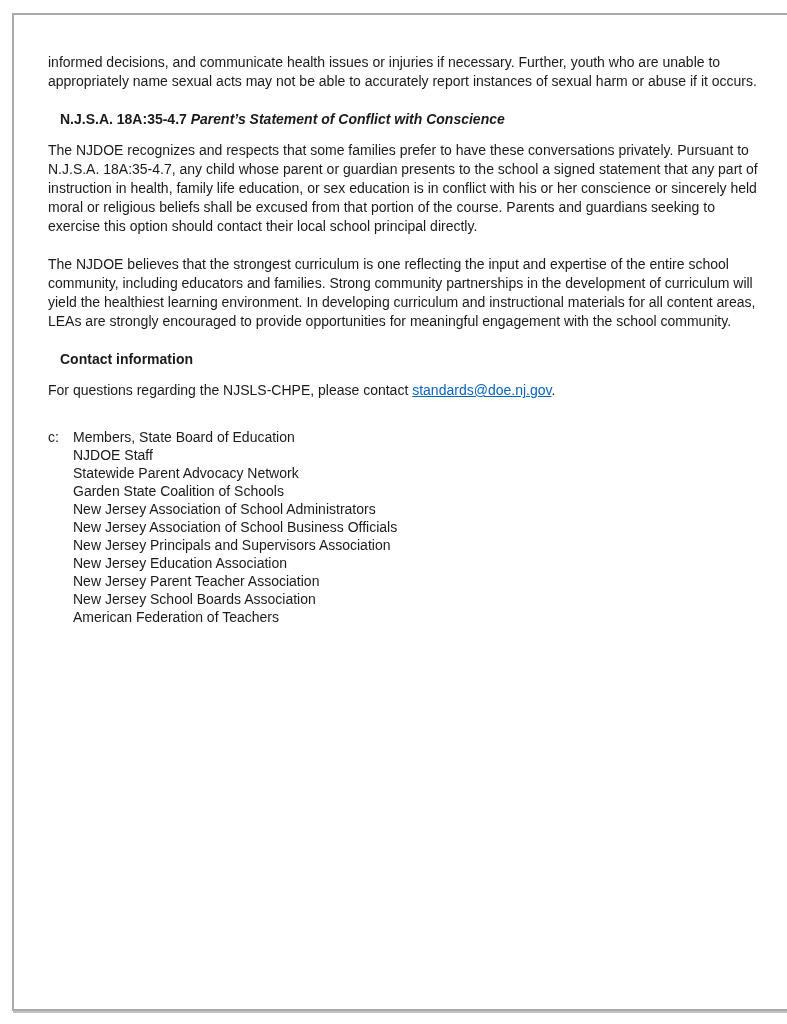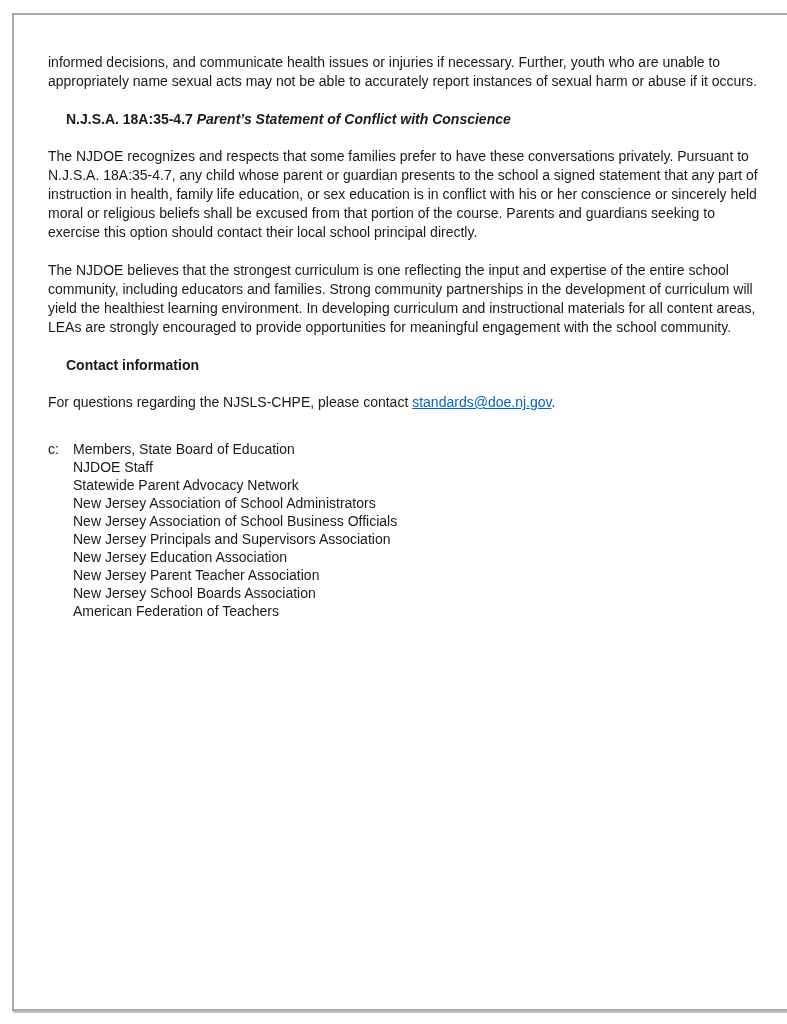--- a/index.html
+++ b/index.html
@@ -23,21 +23,21 @@
     padding: 38px 34px 0 34px;
     color: #1a1a1a;
     font-size: 14px;
     line-height: 19px;
   }
   .para {
     margin: 0 0 19px 0;
   }
   .heading {
     font-weight: bold;
-    margin: 18px;
+    margin: 12px;
   }
   .heading .italic {
     font-style: italic;
   }
   .body-text {
     margin: 0 0 19px 0;
   }
   a.email-link {
     color: #0563C1;
     cursor: pointer;
@@ -71,20 +71,21 @@
 
   <p class="heading">Contact information</p>
   <p class="body-text"><span>For questions regarding the NJSLS-CHPE, please contact </span><a class="email-link" href="#">standards@doe.nj.gov</a><span>.</span></p>
 
   <div class="cc-block">
     <span class="cc-label">c:</span>
     <div class="cc-items">
       <div>Members, State Board of Education</div>
       <div>NJDOE Staff</div>
       <div>Statewide Parent Advocacy Network</div>
+      <div>Garden State Coalition of Schools</div>
       <div>New Jersey Association of School Administrators</div>
       <div>New Jersey Association of School Business Officials</div>
       <div>New Jersey Principals and Supervisors Association</div>
       <div>New Jersey Education Association</div>
       <div>New Jersey Parent Teacher Association</div>
       <div>New Jersey School Boards Association</div>
       <div>American Federation of Teachers</div>
     </div>
   </div>
 

